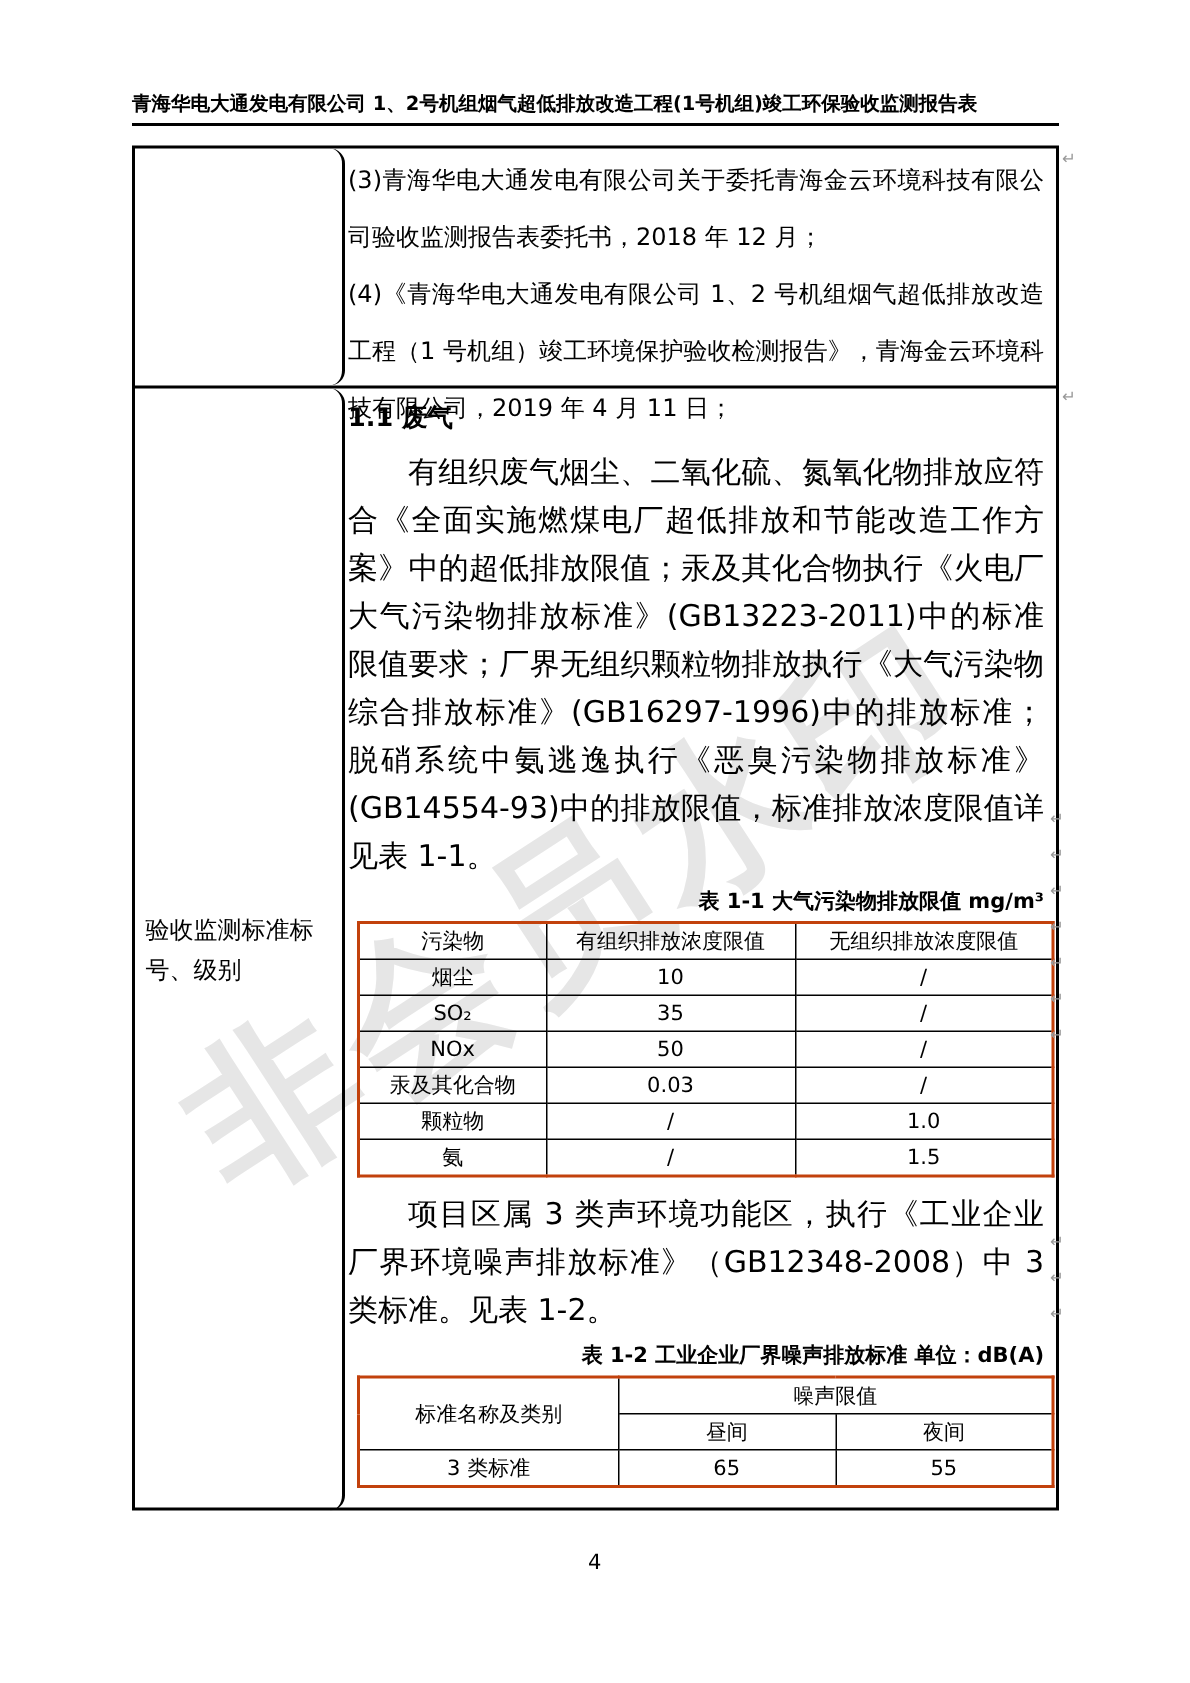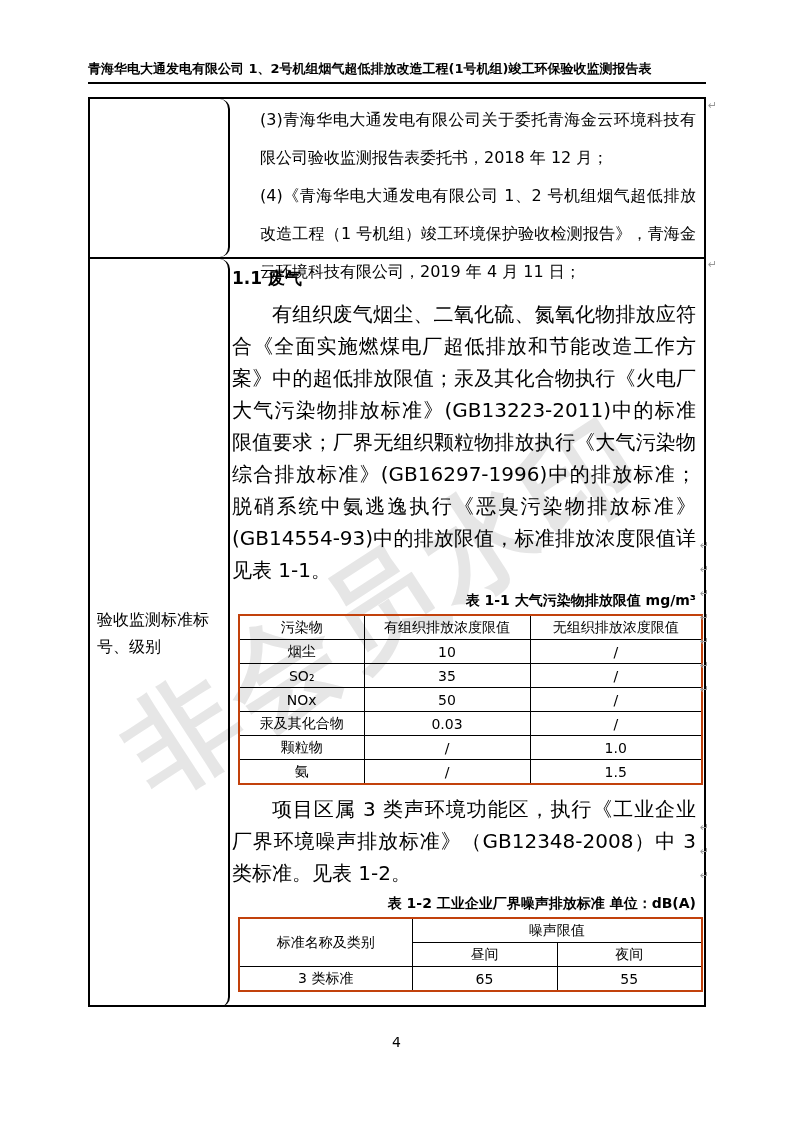--- a/index.html
+++ b/index.html
@@ -7,21 +7,21 @@
         font-family:"DejaVu Sans",sans-serif;color:#000;overflow:hidden;}
   .watermark{position:absolute;left:80px;top:500px;width:700px;
         font-size:112px;font-weight:bold;color:#e6e6e6;letter-spacing:6px;
         transform:rotate(-33deg);white-space:nowrap;z-index:0;pointer-events:none;}
   .doc-title{position:absolute;left:88px;top:60px;width:640px;
         font-size:13px;font-weight:bold;white-space:nowrap;z-index:2;}
   .title-rule{position:absolute;left:88px;top:82px;width:618px;height:2px;background:#000;z-index:2;}
   .outer{position:absolute;left:88px;top:97px;width:618px;height:910px;
         border:2px solid #000;box-sizing:border-box;z-index:1;}
   .trow{display:flex;}
-  .trow1{height:158px;border-bottom:2px solid #000;gap:28px;}
+  .trow1{height:158px;border-bottom:2px solid #000;}
   .trow2{height:748px;}
   .cell-left{width:140px;flex:none;border-right:2px solid #000;box-sizing:border-box;
         display:flex;align-items:center;padding:0 12px 0 7px;
         font-size:16px;line-height:27px;border-radius:10px;}
   .cell-right{flex:1;min-width:0;padding:2px 8px 0 2px;box-sizing:border-box;position:relative;}
   .refs p{margin:0;font-size:16px;line-height:38px;text-align:justify;}
   h3.sec{margin:6px 0 0 0;font-size:17px;font-weight:bold;}
   p.body{margin:8px 0 0 0;font-size:20px;line-height:32px;text-align:justify;text-indent:2em;}
   .tcap{margin:6px 0 0 0;text-align:right;font-weight:bold;font-size:14px;}
   table.grid{border-collapse:collapse;margin:4px 0 0 6px;width:463px;

